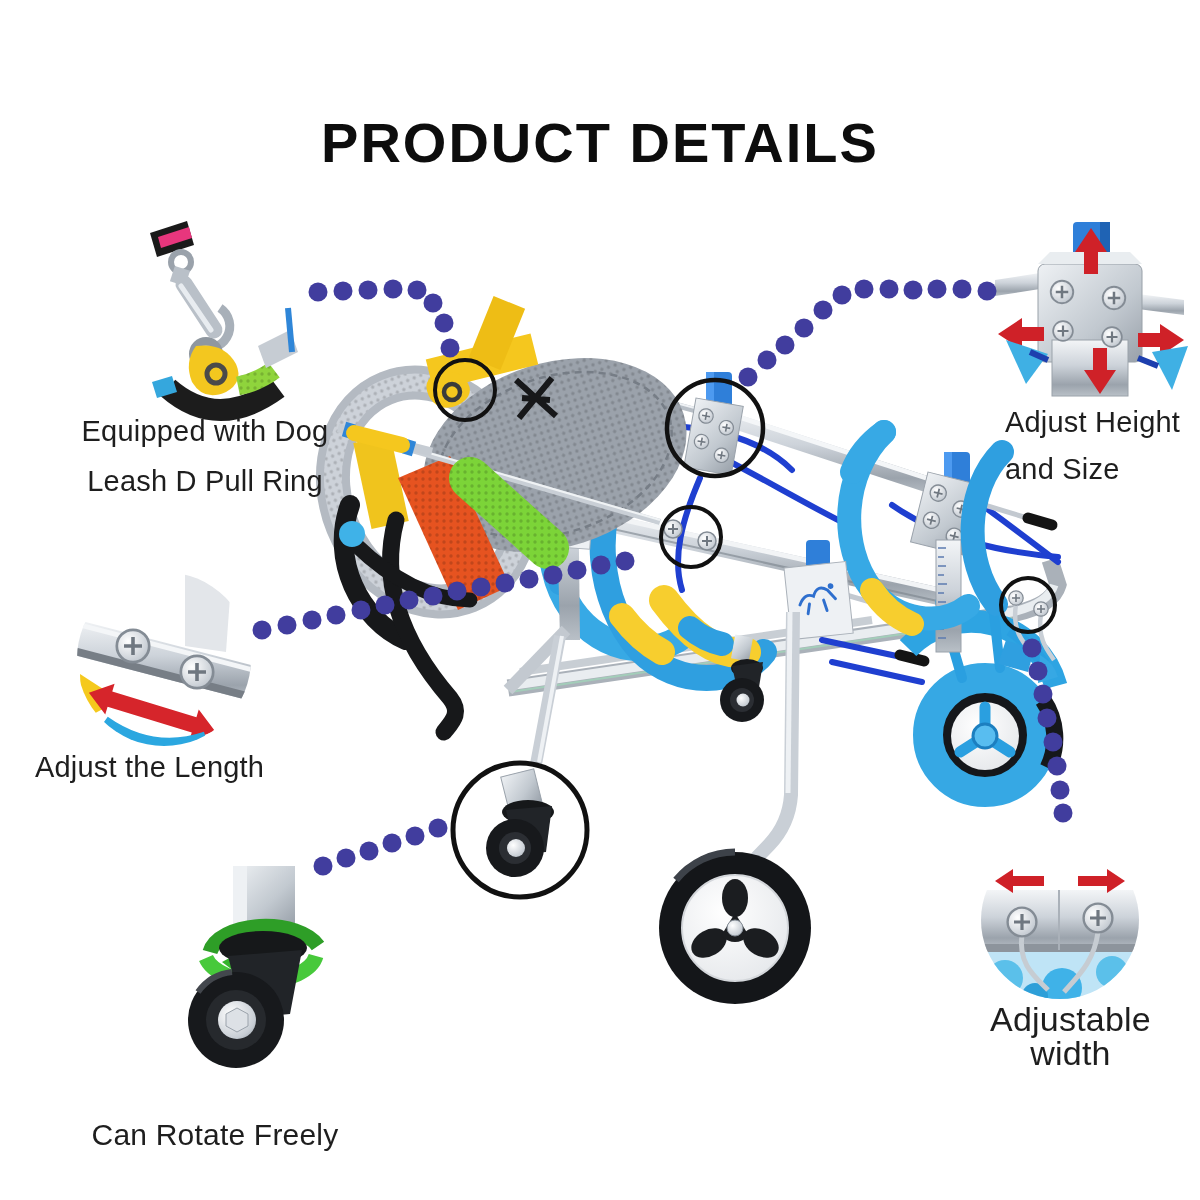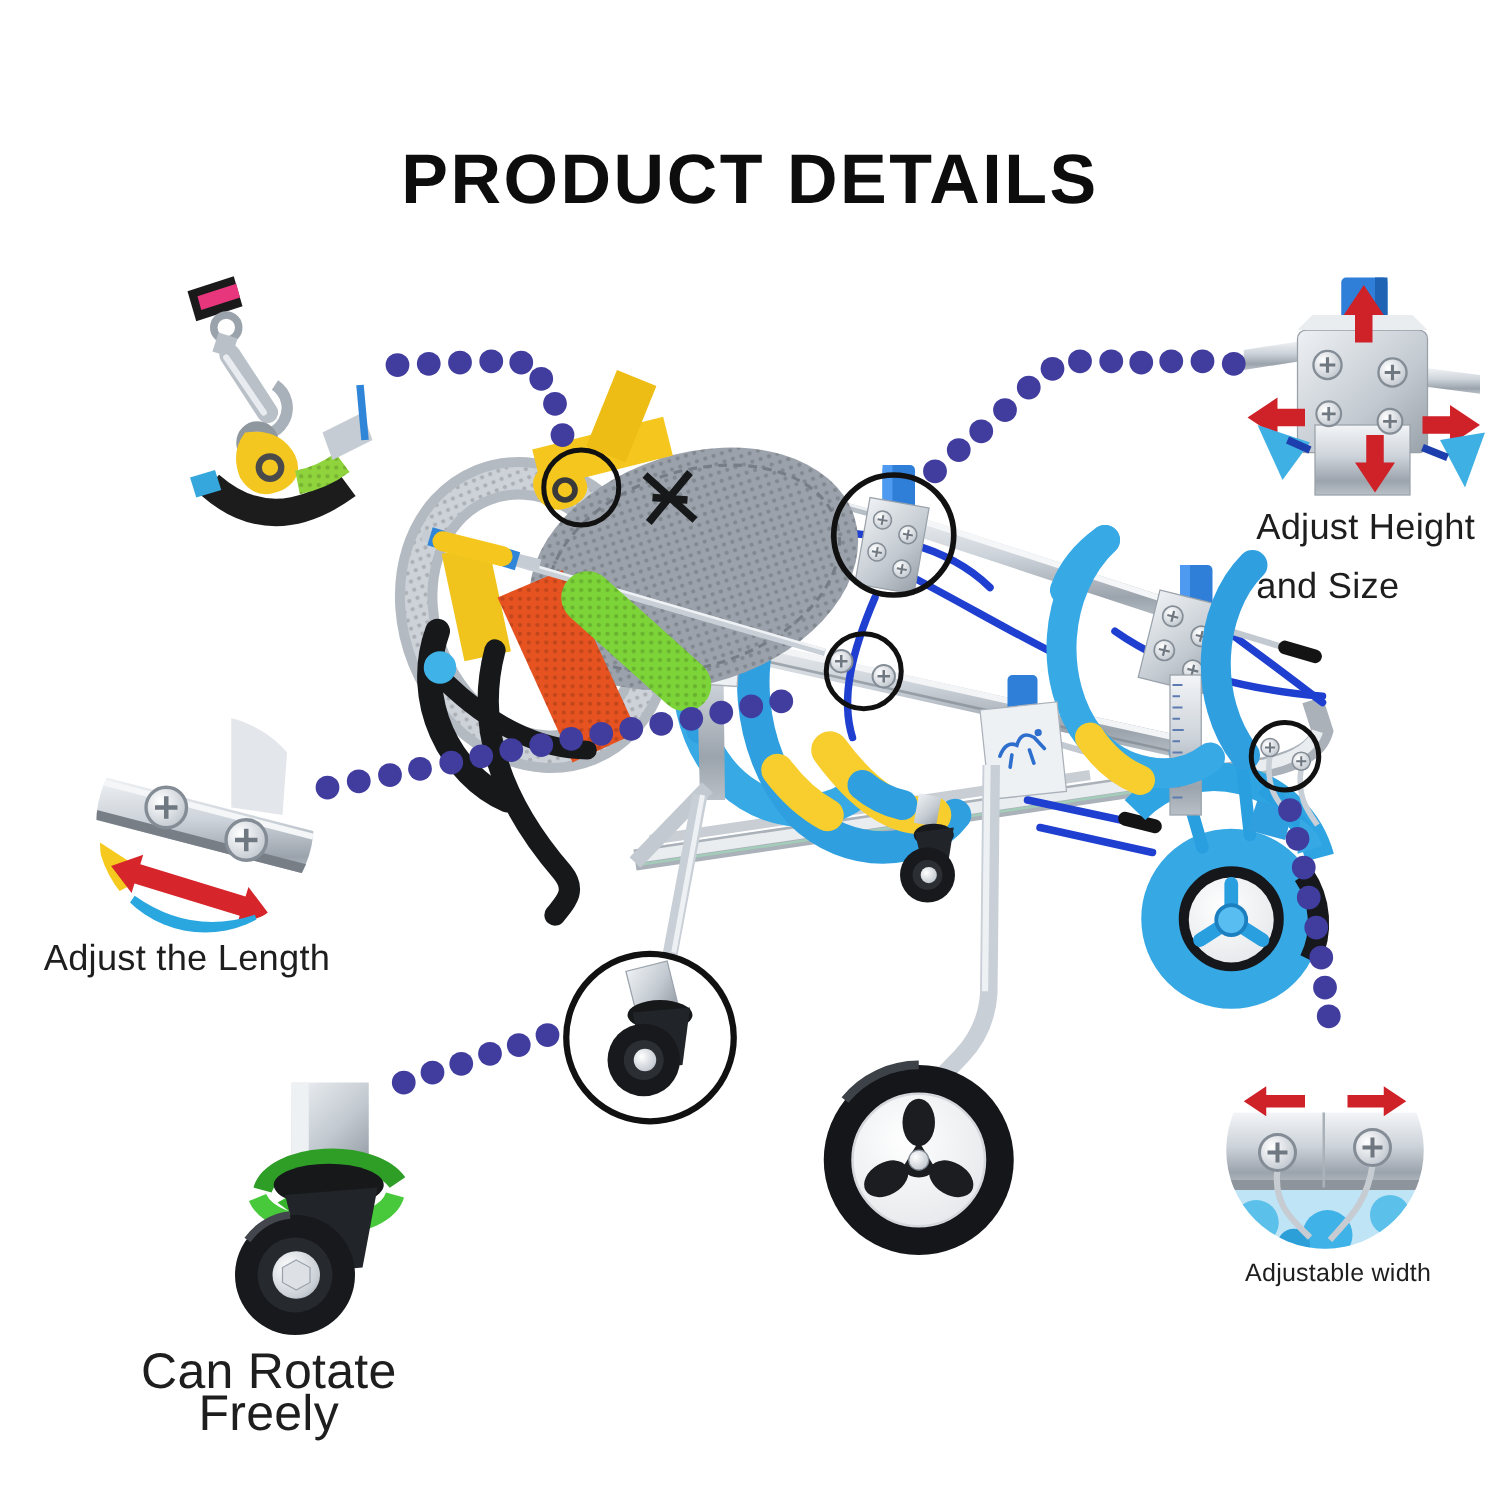--- a/index.html
+++ b/index.html
@@ -4,22 +4,22 @@
 <style>
   html,body{margin:0;padding:0;background:#ffffff;}
   #stage{position:relative;width:1200px;height:1200px;background:#fff;overflow:hidden;
          font-family:"Liberation Sans", sans-serif;}
   #art{position:absolute;left:0;top:0;width:1200px;height:1200px;}
   .cap{position:absolute;color:#1e1e1e;font-size:29px;letter-spacing:.2px;}
   .cap .ln{white-space:nowrap;}
   #cap-leash{left:55px;top:406px;width:300px;text-align:center;line-height:50px;}
   #cap-height{left:1005px;top:399px;width:200px;text-align:left;line-height:47px;}
   #cap-length{left:35px;top:751px;width:255px;line-height:32px;}
-  #cap-rotate{left:80px;top:1080px;width:270px;text-align:center;line-height:34px;font-size:40px;}
-  #cap-width{left:948px;top:1002px;width:245px;text-align:center;line-height:34px;font-size:20px;}
+  #cap-rotate{left:80px;top:1118px;width:270px;text-align:center;line-height:34px;font-size:30px;}
+  #cap-width{left:948px;top:1002px;width:245px;text-align:center;line-height:34px;font-size:34px;}
   #title{position:absolute;left:0;top:110px;width:1200px;text-align:center;
          font-size:56px;font-weight:bold;letter-spacing:2px;color:#0d0d0d;}
 </style>
 </head>
 <body>
 
 <div id="stage">
 
 <svg id="art" viewBox="0 0 1200 1200">
   <defs>
@@ -412,20 +412,24 @@
         <circle cx="1047" cy="718" r="9.5" fill="#413d9e"></circle>
         <circle cx="1053" cy="742" r="9.5" fill="#413d9e"></circle>
         <circle cx="1057" cy="766" r="9.5" fill="#413d9e"></circle>
         <circle cx="1060" cy="790" r="9.5" fill="#413d9e"></circle>
         <circle cx="1063" cy="813" r="9.5" fill="#413d9e"></circle>
       </g>
 </svg>
 
 <div id="title">PRODUCT DETAILS</div>
 
+<div id="cap-leash" class="cap">
+  <div class="ln">Equipped with Dog</div>
+  <div class="ln">Leash D Pull Ring</div>
+</div>
 
 <div id="cap-height" class="cap">
   <div class="ln">Adjust Height</div>
   <div class="ln">and Size</div>
 </div>
 
 <div id="cap-length" class="cap">Adjust the Length</div>
 <div id="cap-rotate" class="cap">Can Rotate Freely</div>
 <div id="cap-width" class="cap">Adjustable width</div>
 

